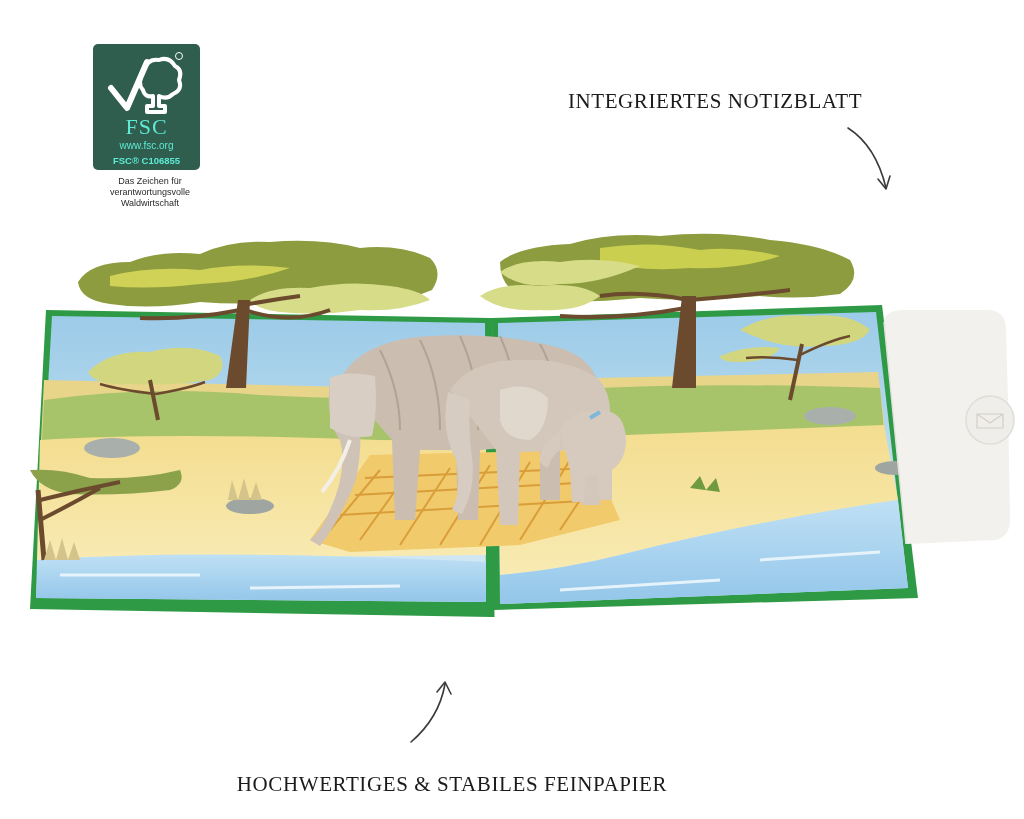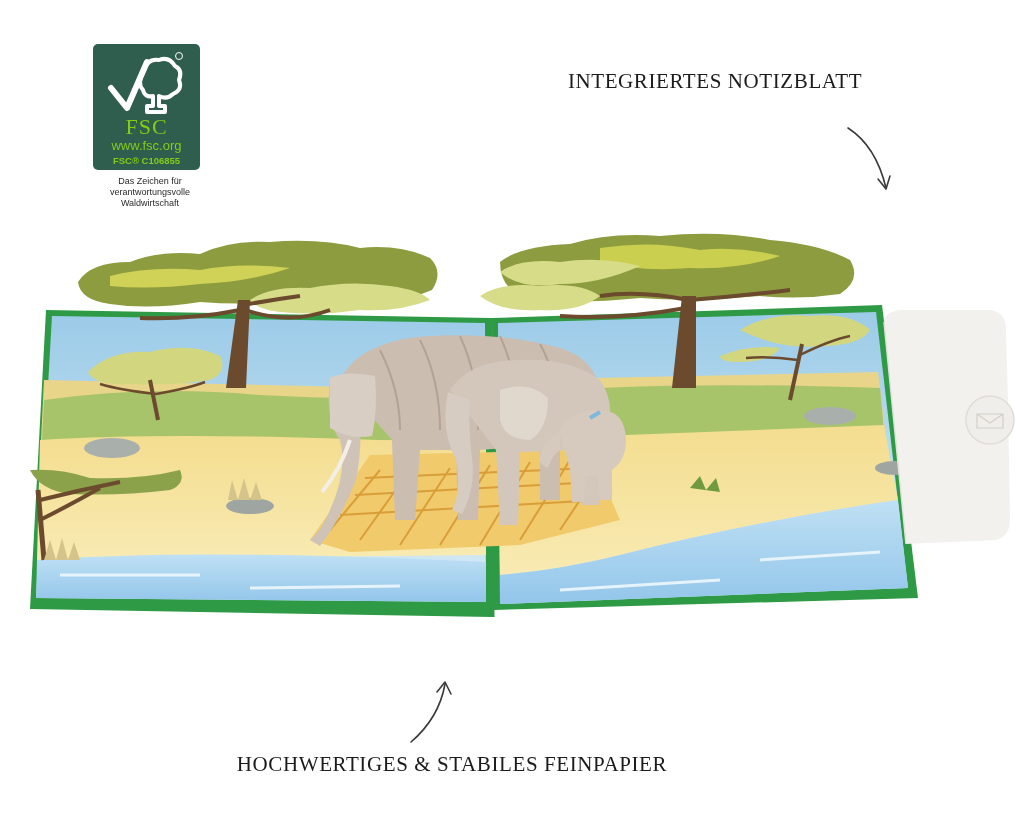--- a/index.html
+++ b/index.html
@@ -1,43 +1,43 @@
 <!DOCTYPE html>
 <html><head>
 <meta charset="utf-8">
 <style>
   * { box-sizing: border-box; margin: 0; padding: 0; }
   html, body { width: 1024px; height: 819px; background: #ffffff; overflow: hidden; }
   body { position: relative; font-family: "Liberation Serif", serif; color: #1d1d1d; }
 
   .fsc-badge {
     position: absolute; left: 93px; top: 44px; width: 107px; height: 126px;
-    background: #2f5d4e; border-radius: 5px; color: #84cc16; text-align: center;
+    background: #2f5d4e; border-radius: 5px; color: #5eead4; text-align: center;
   }
   .fsc-logo { position: absolute; left: 14px; top: 6px; width: 80px; height: 72px; }
   .fsc-word {
     position: absolute; left: 0; right: 0; top: 72px;
     font-family: "Liberation Serif", serif; font-size: 22px; letter-spacing: 1px; line-height: 22px;
   }
   .fsc-url {
     position: absolute; left: 0; right: 0; top: 96px;
-    font-family: "Liberation Sans", sans-serif; font-size: 13px; line-height: 11px;
+    font-family: "Liberation Sans", sans-serif; font-size: 10px; line-height: 11px;
   }
   .fsc-code {
     position: absolute; left: 0; right: 0; top: 111px;
     font-family: "Liberation Sans", sans-serif; font-size: 9.5px; font-weight: bold; line-height: 11px;
   }
   .fsc-caption {
     position: absolute; left: 80px; top: 176px; width: 140px; text-align: center;
     font-family: "Liberation Sans", sans-serif; font-size: 9px; line-height: 11px; color: #2a2a2a; font-weight: normal;
   }
 
   .callout {
     position: absolute; text-align: center; font-family: "Liberation Serif", serif;
-    font-size: 21px; line-height: 29px; letter-spacing: 0.6px; color: #1b1b1b;
+    font-size: 21px; line-height: 29px; letter-spacing: 0.6px; color: #1b1b1b; margin-top: 20px;
   }
   .callout-top { left: 555px; top: 67px; width: 320px; }
   .callout-bottom { left: 227px; top: 750px; width: 450px; }
 
   .arrow { position: absolute; }
   .arrow-top { left: 840px; top: 124px; width: 60px; height: 72px; }
   .arrow-bottom { left: 405px; top: 678px; width: 50px; height: 70px; }
 
   .card { position: absolute; left: 0; top: 0; width: 1024px; height: 819px; }
 </style>

